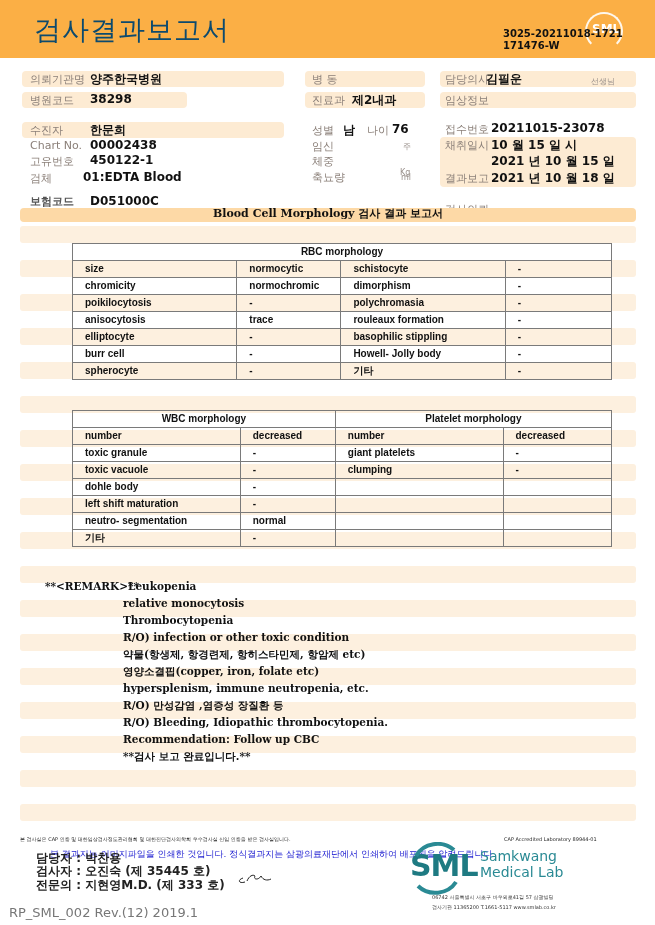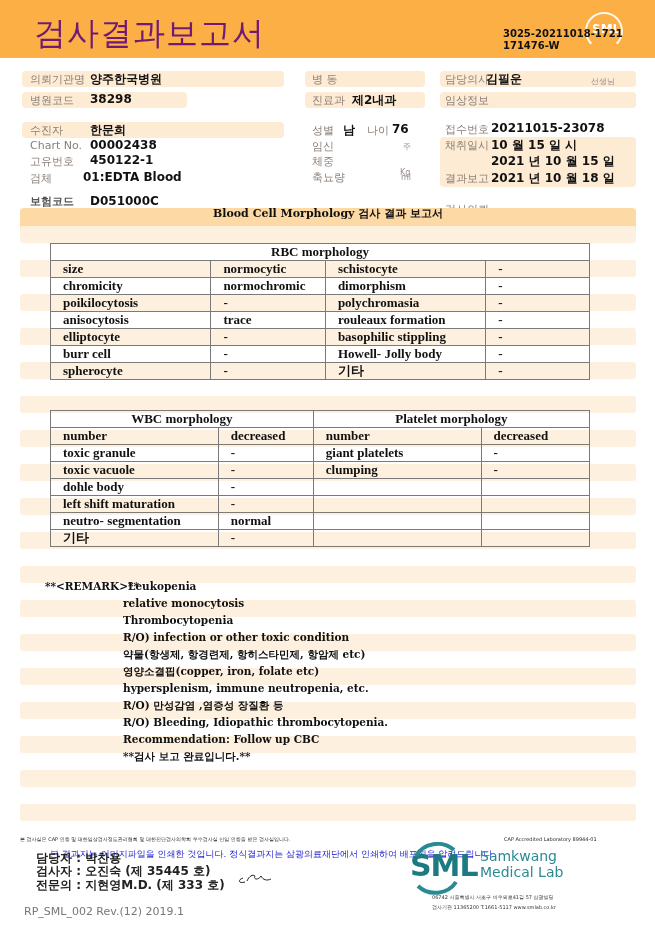--- a/index.html
+++ b/index.html
@@ -1,42 +1,42 @@
 <!DOCTYPE html>
 <html><head>
 <meta charset="utf-8">
 <style>
   html, body { margin:0; padding:0; background:#fff; }
   body { width:655px; height:925px; position:relative; overflow:hidden;
          font-family:"DejaVu Sans", sans-serif; color:#111; }
   .header { position:absolute; left:0; top:0; width:655px; height:58px; background:#fbaf45; }
-  .header .title { position:absolute; left:34px; top:12px; font-size:32px; color:#701a75; letter-spacing:1px; }
+  .header .title { position:absolute; left:34px; top:12px; font-size:27px; color:#0c4a6e; letter-spacing:1px; }
   .header .docno { position:absolute; left:503px; top:28px; font-size:10px; font-weight:bold; line-height:12px; color:#111; }
   .header .logo-circle { position:absolute; left:585px; top:12px; width:34px; height:34px; border:2px solid #fff; border-radius:50%; border-bottom-color:transparent; opacity:.9; }
   .header .logo-txt { position:absolute; left:592px; top:22px; font-size:12px; font-weight:bold; color:#fff; }
 
   .band { position:absolute; background:#fdebd3; border-radius:4px; }
   .lbl { position:absolute; font-size:11px; color:#8a7f78; white-space:nowrap; }
   .val { position:absolute; font-size:12px; font-weight:bold; color:#111; white-space:nowrap; }
   .unit { position:absolute; font-size:8px; color:#9a918c; }
 
-  .sec-title { position:absolute; left:20px; top:208px; width:616px; height:34px; background:#fdd9a6; border-radius:4px;
+  .sec-title { position:absolute; left:20px; top:208px; width:616px; height:14px; background:#fdd9a6; border-radius:4px;
                text-align:center; font-family:"DejaVu Serif", serif; font-weight:bold; font-size:11px; line-height:12px; }
   .stripe { position:absolute; left:20px; width:616px; height:17px; background:#fdf0df; border-radius:3px; }
 
-  table.morph { position:absolute; border-collapse:collapse; font-family:Liberation Serif, serif; font-size:13px; font-weight:bold; }
+  table.morph { position:absolute; border-collapse:collapse; font-family:Liberation Sans, sans-serif; font-size:10px; font-weight:bold;margin-left:22px; }
   table.morph td, table.morph th { border:1px solid #7a7a7a; padding:0 12px; height:16px; line-height:16px; white-space:nowrap; text-align:left; }
   table.morph th { text-align:center; font-weight:bold; }
 
   .remark { position:absolute; font-family:"DejaVu Serif", serif; font-size:10.5px; font-weight:bold; line-height:17px; white-space:nowrap; }
 
   .tiny { position:absolute; font-size:5px; color:#222; white-space:nowrap; }
   .notice { position:absolute; left:50px; top:848px; font-size:9px; color:#1a1ad0; white-space:nowrap; }
   .sig { position:absolute; left:36px; font-size:12px; font-weight:bold; color:#222; white-space:nowrap; }
-  .revision { position:absolute; left:24px; top:905px; font-size:11px; color:#777; }
+  .revision { position:absolute; left:9px; top:905px; font-size:13px; color:#777; }
   .sml-logo { position:absolute; left:410px; top:848px; }
   .sml-logo .mark { font-size:30px; font-weight:bold; color:#1e7a82; letter-spacing:-1px; }
   .sml-logo .name { position:absolute; left:70px; top:0px; font-size:14px; color:#2a8a94; line-height:16px; white-space:nowrap; }
   .addr { position:absolute; left:432px; font-size:5px; color:#333; white-space:nowrap; }
 </style>
 </head>
 <body>
 
 <div class="header">
   <div class="title">검사결과보고서</div>

